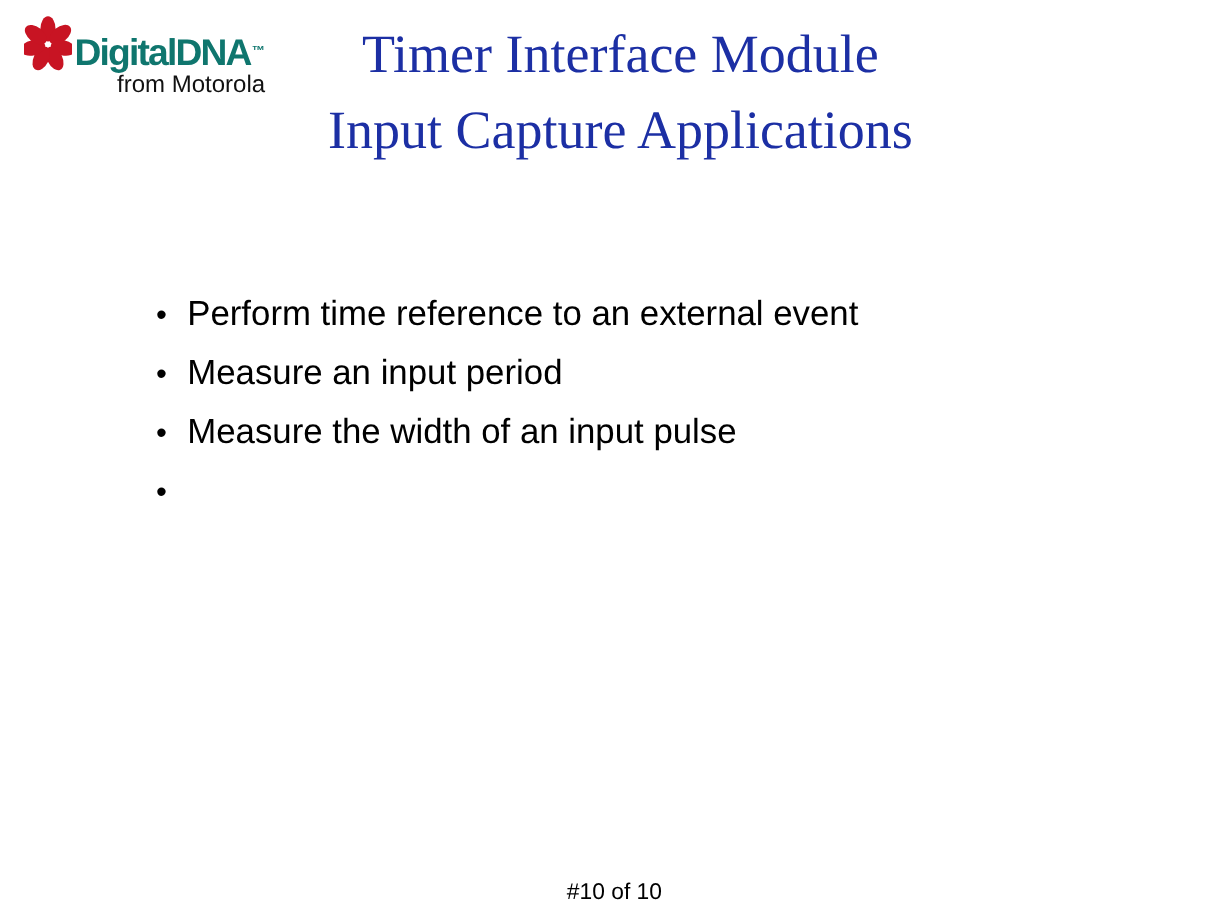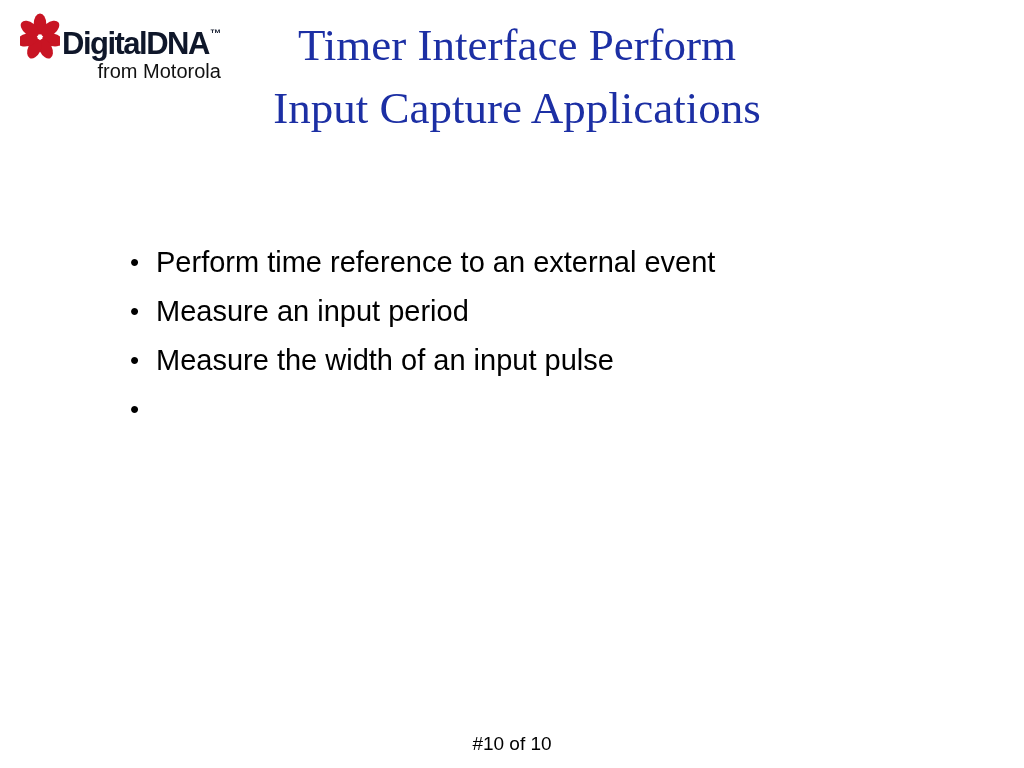--- a/index.html
+++ b/index.html
@@ -30,22 +30,22 @@
     flex: 0 0 auto;
   }
   .logo-text {
     display: flex;
     flex-direction: column;
     margin-left: 2px;
     margin-top: 16px;
   }
   .logo-brand-row {
     display: flex;
-    align-items: flex-start;
-    color: #0f172a;
+    align-items: center;
+    color: #0f766e;
     font-weight: bold;
     font-size: 31px;
     letter-spacing: -1.5px;
     line-height: 1;
     font-family: "Liberation Sans", sans-serif;
   }
   .logo-tm {
     font-size: 11px;
     font-weight: bold;
     letter-spacing: 0;
@@ -133,21 +133,21 @@
     <div class="logo-text">
       <div class="logo-brand-row">
         <span>DigitalDNA</span>
           <span class="logo-tm">™</span>
       </div>
       <div class="logo-tagline">from Motorola</div>
     </div>
   </div>
 
   <div class="title" style="color:#1c2fa4;">
-    <div>Timer Interface Perform</div>
+    <div>Timer Interface Module</div>
     <div>Input Capture Applications</div>
   </div>
 
   <ul class="bullets">
     <li class="bullet-item">
       <span class="bullet-marker">•</span>
       <span>Perform time reference to an external event</span>
     </li>
     <li class="bullet-item">
       <span class="bullet-marker">•</span>

